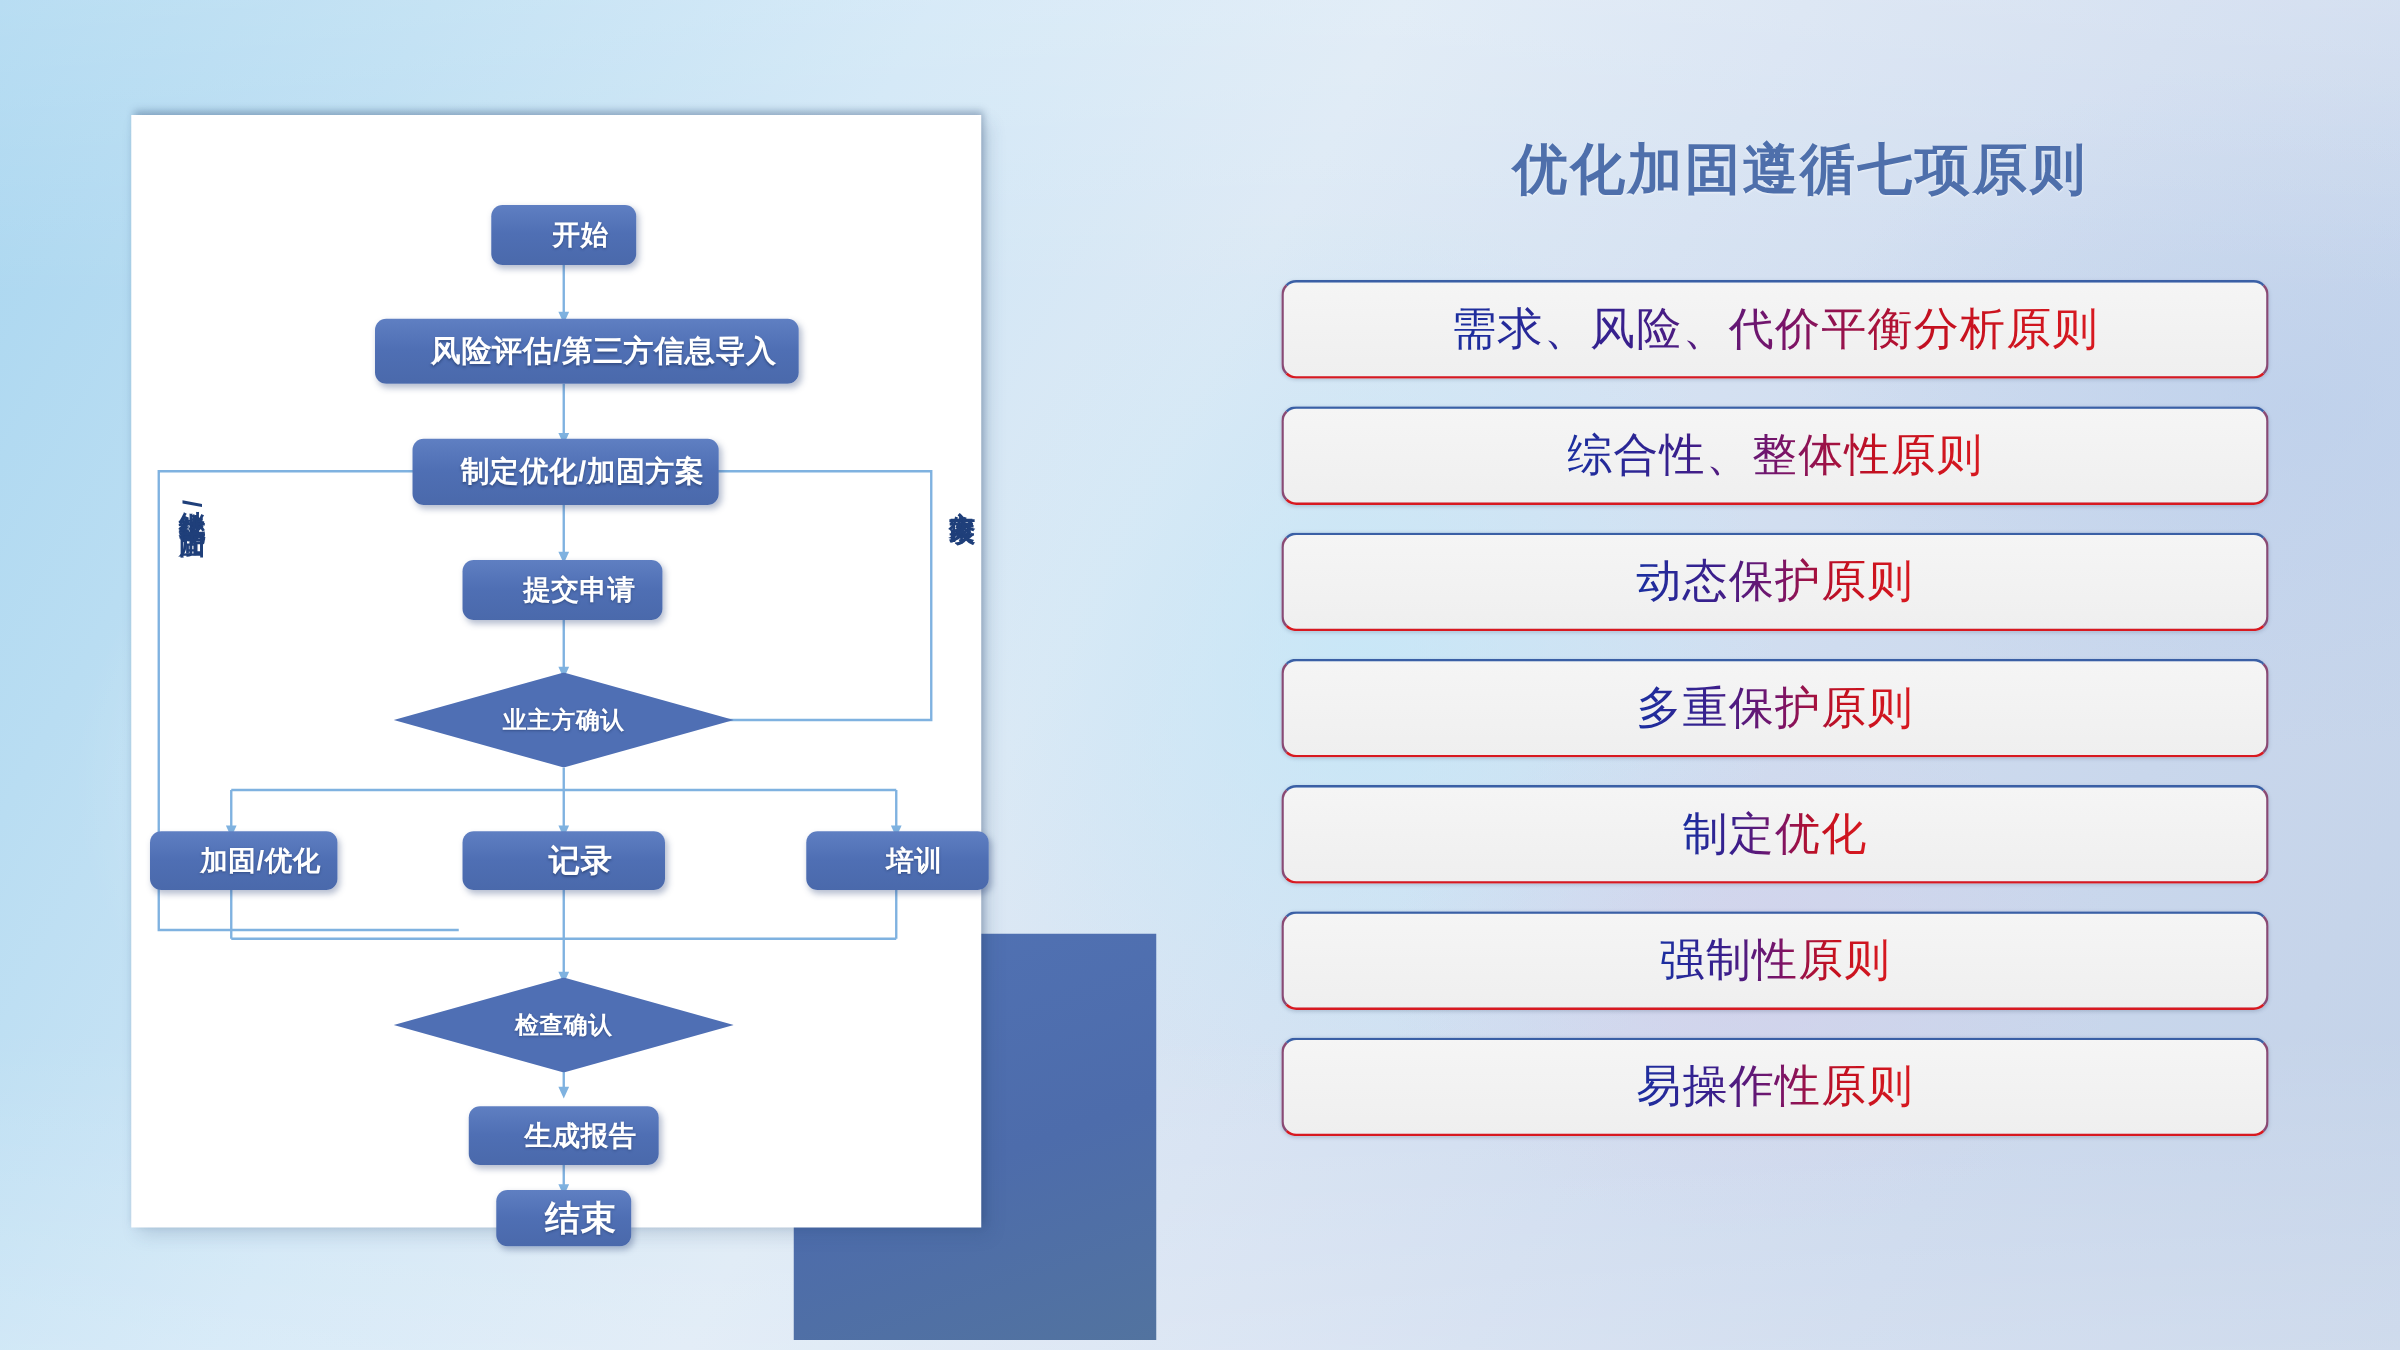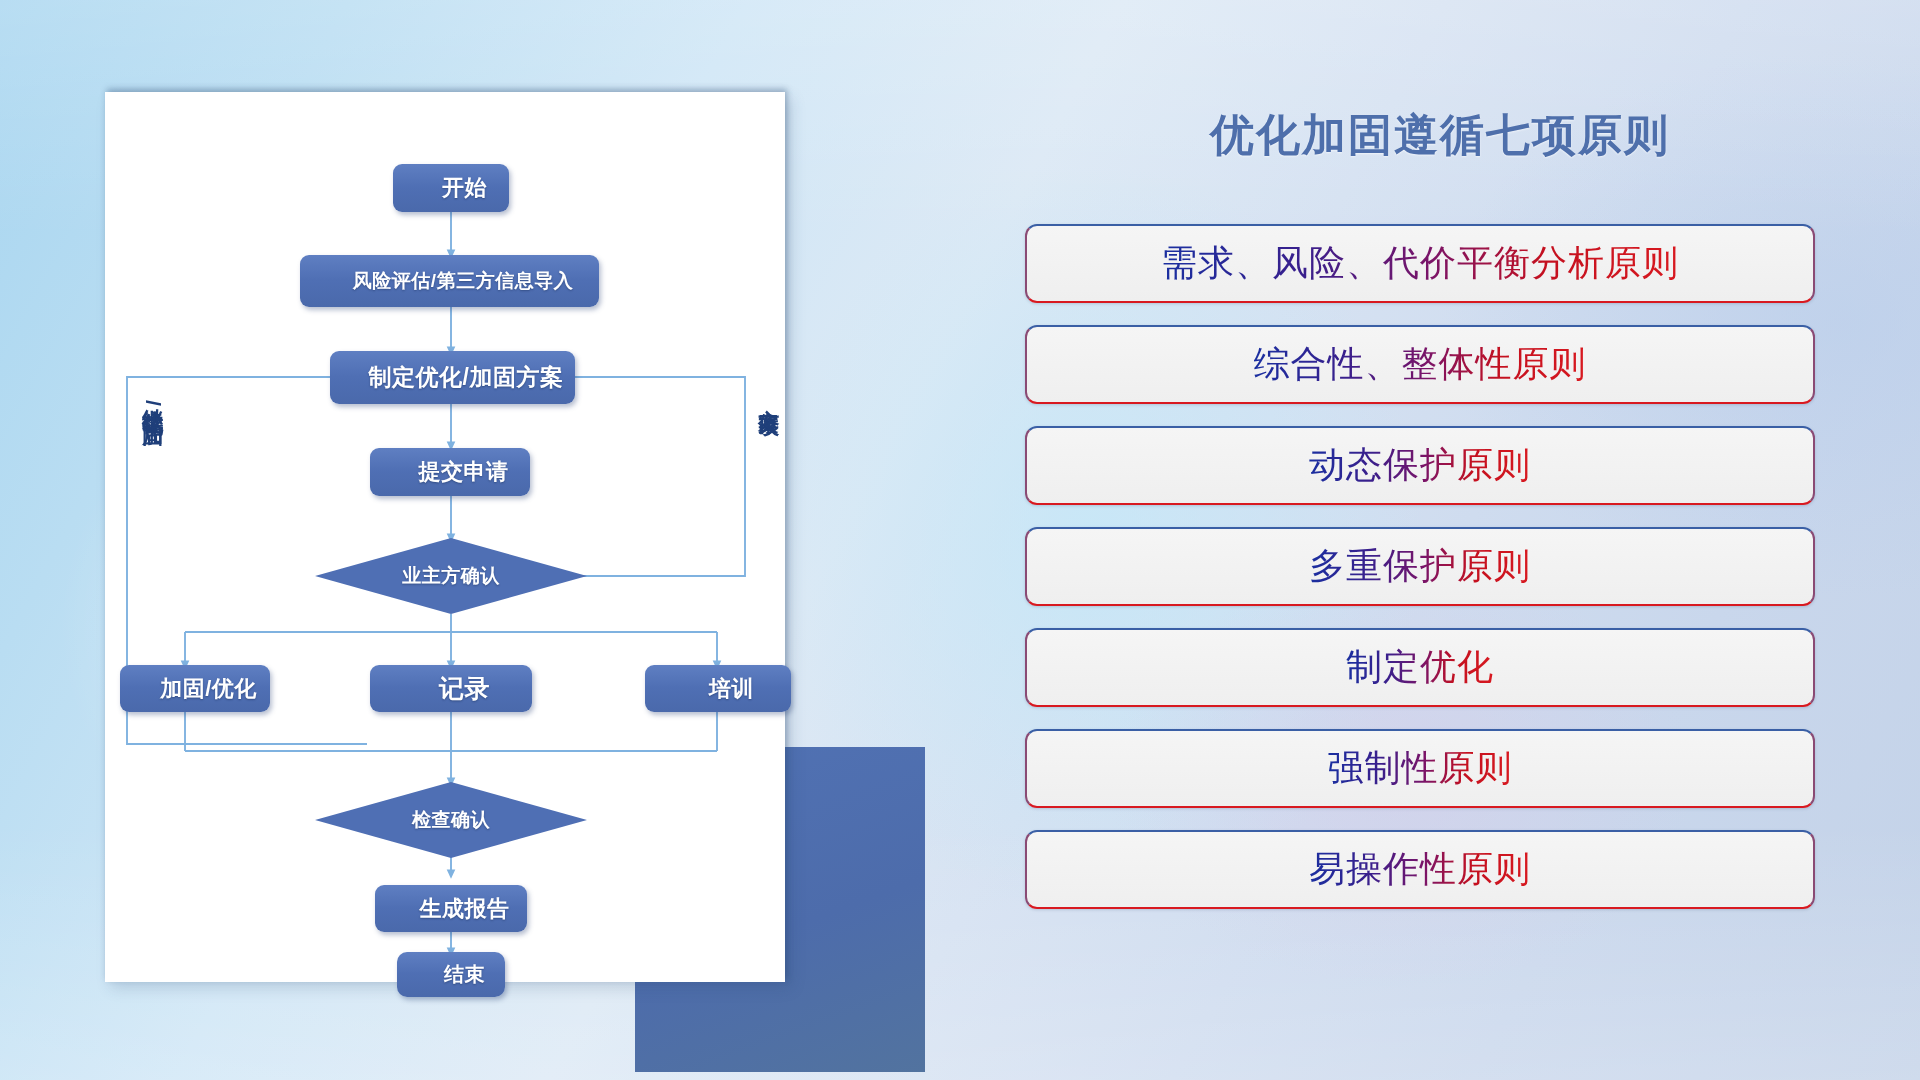--- a/index.html
+++ b/index.html
@@ -147,21 +147,21 @@
       <path d="M346,748 L346,782" marker-end="url(#ah)"></path>
 
       <path d="M346,830 L346,860" marker-end="url(#ah)"></path>
     </g>
   </svg>
 
   <div class="node box" style="left:288px;top:72px;width:116px;height:48px;font-size:22px;">
     <span>开始</span>
   </div>
 
-  <div class="node box" style="left:195px;top:163px;width:299px;height:52px;font-size:19px;">
+  <div class="node box" style="left:195px;top:163px;width:339px;height:52px;font-size:24px;">
     <span>风险评估/第三方信息导入</span>
   </div>
 
   <div class="node box" style="left:225px;top:259px;width:245px;height:53px;font-size:23px;">
     <span>制定优化/加固方案</span>
   </div>
 
   <div class="node box" style="left:265px;top:356px;width:160px;height:48px;font-size:22px;">
     <span>提交申请</span>
   </div>
@@ -189,21 +189,21 @@
     <svg class="diamond-shape" viewBox="0 0 272 76" preserveAspectRatio="none">
       <polygon points="136,0 272,38 136,76 0,38" fill="#4f6fb4"></polygon>
     </svg>
     <span class="diamond-label">检查确认</span>
   </div>
 
   <div class="node box" style="left:270px;top:782px;width:152px;height:47px;font-size:22px;margin-top:11px;">
     <span>生成报告</span>
   </div>
 
-  <div class="node box" style="left:292px;top:860px;width:108px;height:45px;font-size:20px;border-radius:10px;">
+  <div class="node box" style="left:292px;top:860px;width:108px;height:45px;font-size:28px;">
     <span>结束</span>
   </div>
 
   <div class="side-label slash" style="left:36px;top:300px;font-size:21px;">继续优化/加固</div>
 
   <div class="side-label" style="left:652px;top:300px;font-size:21px;">方案修改</div>
 
 </div>
 
 <div id="right-panel">

